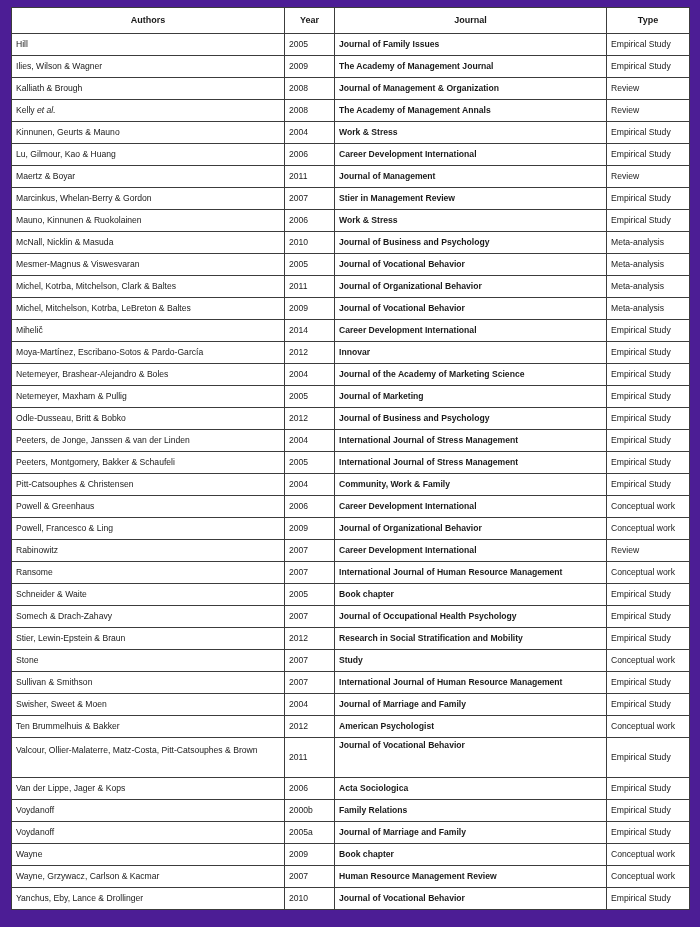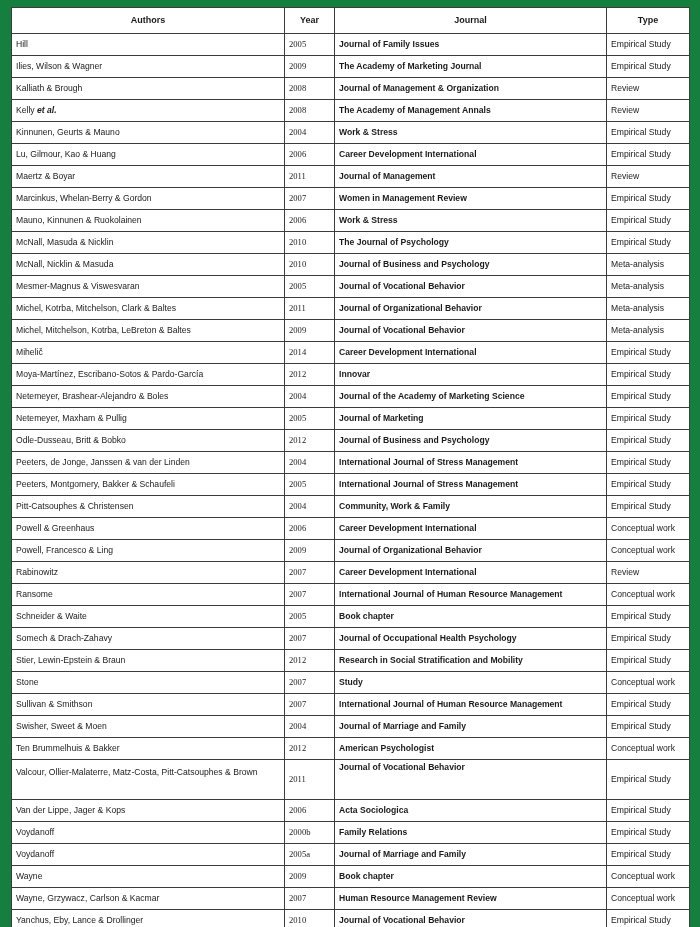--- a/index.html
+++ b/index.html
@@ -12,21 +12,21 @@
     height: 927px;
     font-family: "Liberation Sans", sans-serif;
     color: #1a1a1a;
     overflow: hidden;
   }
 
   .sheet {
     width: 700px;
     height: 927px;
     position: relative;
-    background: #15803d;
+    background: #4c1d95;
     box-sizing: border-box;
     padding: 7px 11px 0 11px;
   }
 
   table.lit-table {
     border-collapse: collapse;
     table-layout: fixed;
     width: 678px;
     background: #ffffff;
   }
@@ -54,40 +54,40 @@
     text-align: center;
     height: 25px;
     font-size: 9px;
   }
 
   table.lit-table tbody td {
     height: 21px;
     text-align: left;
   }
 
-  td.year-cell  { text-align: center; font-family: Liberation Serif, serif; }
+  td.year-cell  { text-align: center; }
   td.type-cell  { text-align: left; padding-left: 5px; margin-top: 32px; }
   td.authors-cell { padding-left: 5px; margin-top: 44px; }
   td.journal-cell { padding-left: 5px; font-weight: bold; }
 
   
   tr.tall-row td { height: 38px; }
   tr.tall-row td.authors-cell {
     white-space: normal;
     line-height: 1.35;
     padding-top: 2px;
     padding-bottom: 16px;
     vertical-align: middle;
   }
   tr.tall-row td.journal-cell {
     vertical-align: top;
     padding-top: 3px;
   }
 
-  .ital { font-style: italic; font-weight: bold; }
+  .ital { font-style: italic; }
 </style>
 </head>
 <body>
 
 <div class="sheet">
   <table class="lit-table">
     <colgroup>
       <col class="c-authors">
       <col class="c-year">
       <col class="c-journal">
@@ -104,21 +104,21 @@
     <tbody id="table-body">
         <tr>
           <td class="authors-cell">Hill</td>
           <td class="year-cell">2005</td>
           <td class="journal-cell">Journal of Family Issues</td>
           <td class="type-cell">Empirical Study</td>
         </tr>
         <tr>
           <td class="authors-cell">Ilies, Wilson &amp; Wagner</td>
           <td class="year-cell">2009</td>
-          <td class="journal-cell">The Academy of Marketing Journal</td>
+          <td class="journal-cell">The Academy of Management Journal</td>
           <td class="type-cell">Empirical Study</td>
         </tr>
         <tr>
           <td class="authors-cell">Kalliath &amp; Brough</td>
           <td class="year-cell">2008</td>
           <td class="journal-cell">Journal of Management &amp; Organization</td>
           <td class="type-cell">Review</td>
         </tr>
         <tr>
           <td class="authors-cell">Kelly <span class="ital">et al.</span></td>
@@ -140,33 +140,27 @@
         </tr>
         <tr>
           <td class="authors-cell">Maertz &amp; Boyar</td>
           <td class="year-cell">2011</td>
           <td class="journal-cell">Journal of Management</td>
           <td class="type-cell">Review</td>
         </tr>
         <tr>
           <td class="authors-cell">Marcinkus, Whelan-Berry &amp; Gordon</td>
           <td class="year-cell">2007</td>
-          <td class="journal-cell">Women in Management Review</td>
+          <td class="journal-cell">Stier in Management Review</td>
           <td class="type-cell">Empirical Study</td>
         </tr>
         <tr>
           <td class="authors-cell">Mauno, Kinnunen &amp; Ruokolainen</td>
           <td class="year-cell">2006</td>
           <td class="journal-cell">Work &amp; Stress</td>
-          <td class="type-cell">Empirical Study</td>
-        </tr>
-        <tr>
-          <td class="authors-cell">McNall, Masuda &amp; Nicklin</td>
-          <td class="year-cell">2010</td>
-          <td class="journal-cell">The Journal of Psychology</td>
           <td class="type-cell">Empirical Study</td>
         </tr>
         <tr>
           <td class="authors-cell">McNall, Nicklin &amp; Masuda</td>
           <td class="year-cell">2010</td>
           <td class="journal-cell">Journal of Business and Psychology</td>
           <td class="type-cell">Meta-analysis</td>
         </tr>
         <tr>
           <td class="authors-cell">Mesmer-Magnus &amp; Viswesvaran</td>

